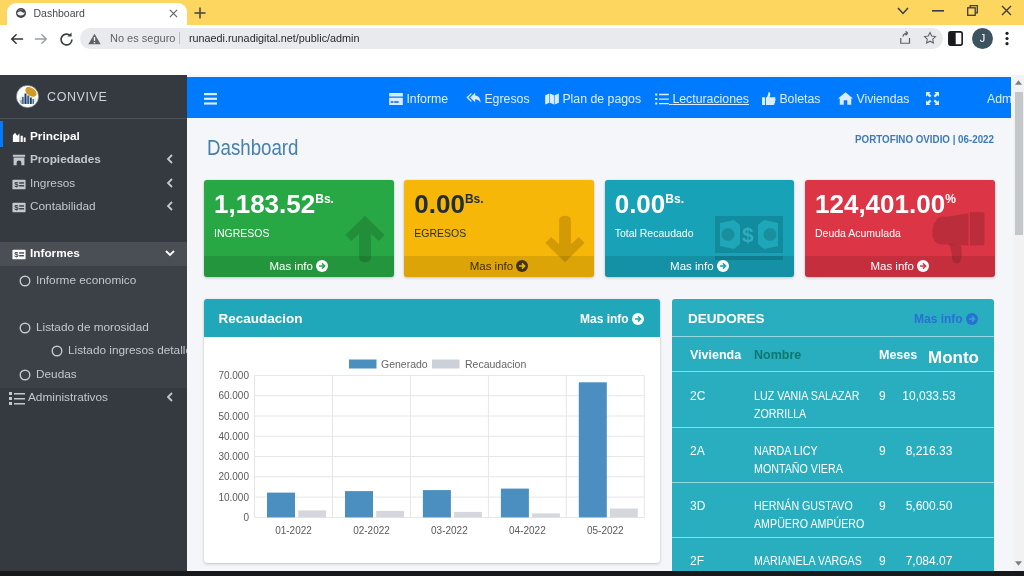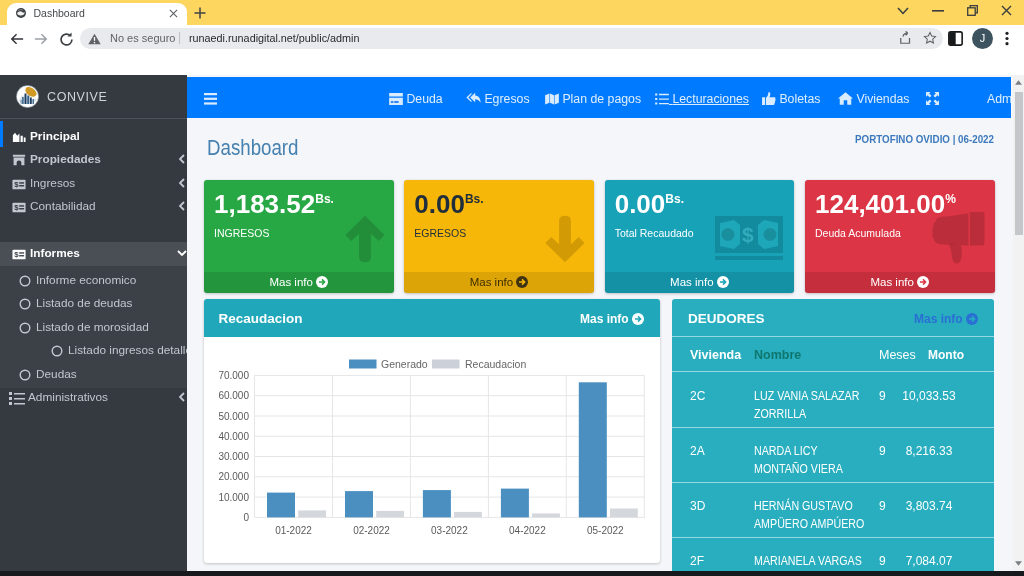--- a/index.html
+++ b/index.html
@@ -18,31 +18,31 @@
   
   #app{left:0;top:75px;width:1024px;height:496px;background:#f4f6f9;overflow:hidden;}
   #sidebar{left:0;top:0;width:187px;height:496px;background:#343a40;}
   #navbar{left:187px;top:1.5px;width:824px;height:42px;background:#007bff;}
   #content{left:187px;top:43px;width:826px;height:453px;background:#f4f6f9;}
   #taskstrip{left:0;top:571px;width:1024px;height:5px;background:#17191c;}
   
   #sbtrack{left:1013px;top:0px;width:11px;height:496px;background:#f2f2f2;}
   #sbthumb{left:1.5px;top:17px;width:8px;height:143px;background:#c4c7ca;}
   
-  .sit{position:absolute;left:0;width:187px;height:23.6px;color:#c2c7d0;font-size:11.8px;line-height:23.6px;padding-left:12px;}
+  .sit{position:absolute;left:0;width:187px;height:23.6px;color:#c2c7d0;font-size:11.8px;line-height:23.6px;}
   .sit .txt{position:absolute;left:30px;top:0;}
   .sit .ico{position:absolute;left:12px;top:5px;width:14px;height:14px;}
   .sit .chev{position:absolute;right:11px;top:5px;width:12px;height:12px;}
   .sub .txt{left:36px;}
   .sub .ico{left:21px;}
   
   .nit{position:absolute;top:3px;height:42px;line-height:42px;color:rgba(255,255,255,.87);font-size:12.3px;}
   .nit svg{vertical-align:-2px;}
   
-  .sbox{position:absolute;top:105px;width:189.5px;height:113px;border-radius:3px;
+  .sbox{position:absolute;top:105px;width:189.5px;height:97px;border-radius:3px;
      box-shadow:0 0 1px rgba(0,0,0,.125),0 1px 3px rgba(0,0,0,.2);color:#fff;}
   .sbox .num{position:absolute;left:10px;top:4.5px;font-size:26px;font-weight:bold;line-height:28px;}
   .sbox .num sup{font-size:12px;vertical-align:super;}
   .sbox .lab{position:absolute;left:10px;top:46.5px;font-size:10.5px;}
   .sbox .foot{position:absolute;left:0;bottom:0;width:100%;height:21px;background:rgba(0,0,0,.1);
      text-align:center;font-size:11.5px;line-height:21px;border-radius:0 0 3px 3px;}
   .sbox .bicon{position:absolute;opacity:1;}
   
   .cardhead{position:absolute;font-weight:bold;color:#fff;font-size:13.5px;}
   .drow{left:672px;width:322px;color:#fff;font-size:12px;line-height:18.3px;}
@@ -206,26 +206,20 @@
       <svg class="chev" viewBox="0 0 12 12">
           <path d="M2 4 L6 8 L10 4" fill="none" stroke="#fff" stroke-width="1.8"></path>
         </svg>
     </div>
     <div class="sit sub" style="top:193.5px;">
       <svg class="ico" style="left:19px;width:12px;height:12px;top:6px;" viewBox="0 0 12 12">
           <circle cx="6" cy="6" r="4.8" fill="none" stroke="#c2c7d0" stroke-width="1.4"></circle>
         </svg>
       <span class="txt">Informe economico</span>
     </div>
-    <div class="sit sub" style="top:217px;">
-      <svg class="ico" style="left:19px;width:12px;height:12px;top:6px;" viewBox="0 0 12 12">
-          <circle cx="6" cy="6" r="4.8" fill="none" stroke="#c2c7d0" stroke-width="1.4"></circle>
-        </svg>
-      <span class="txt">Listado de deudas</span>
-    </div>
     <div class="sit sub" style="top:240.5px;">
       <svg class="ico" style="left:19px;width:12px;height:12px;top:6px;" viewBox="0 0 12 12">
           <circle cx="6" cy="6" r="4.8" fill="none" stroke="#c2c7d0" stroke-width="1.4"></circle>
         </svg>
       <span class="txt">Listado de morosidad</span>
     </div>
     <div class="sit sub" style="top:264px;margin-left:32px;">
       <svg class="ico" style="left:19px;width:12px;height:12px;top:6px;" viewBox="0 0 12 12">
           <circle cx="6" cy="6" r="4.8" fill="none" stroke="#c2c7d0" stroke-width="1.4"></circle>
         </svg>
@@ -253,21 +247,21 @@
       <rect y="0" width="13" height="2.2" fill="rgba(255,255,255,.85)"></rect>
       <rect y="4.7" width="13" height="2.2" fill="rgba(255,255,255,.85)"></rect>
       <rect y="9.4" width="13" height="2.2" fill="rgba(255,255,255,.85)"></rect>
     </svg>
     <div class="nit" style="left:389px;">
       <svg width="14" height="12" viewBox="0 0 16 14">
           <path fill="rgba(255,255,255,.85)" d="M0 0 H16 V4 H0 Z M0 5.5 H16 V14 H0 Z"></path>
           <rect x="2" y="9.5" width="3" height="2" fill="#1479f1"></rect>
           <rect x="6" y="9.5" width="5" height="2" fill="#1479f1"></rect>
         </svg>
-      <span> Deuda</span>
+      <span> Informe</span>
     </div>
     <div class="nit" style="left:466px;">
       <svg width="15" height="13" viewBox="0 0 18 14">
         <path fill="rgba(255,255,255,.85)" d="M11 0 V3.5 C16 4 17.5 8 17.5 12 C15.5 9 13.5 8 11 8 V11.5 L5 5.7 Z"></path>
         <path fill="rgba(255,255,255,.85)" d="M6.5 0 V2.2 L2.8 5.7 L6.5 9.3 V11.5 L0.5 5.7 Z"></path>
       </svg>
       <span> Egresos</span>
     </div>
     <div class="nit" style="left:545px;text-align:right;">
       <svg width="14" height="12" viewBox="0 0 16 14">
@@ -427,22 +421,22 @@
 
     <div class="abs" id="deud" style="left:672px;top:224px;width:322px;height:272px;background:#28aebf;border-radius:3px 3px 0 0;"></div>
     <div class="cardhead" style="left:688px;top:236px;">DEUDORES</div>
     <div class="abs" style="left:770px;top:237px;width:208px;text-align:right;font-size:12px;font-weight:bold;color:#2a6fd4;">Mas info <svg width="12" height="12" viewBox="0 0 16 16" style="vertical-align:-2px">
           <circle cx="8" cy="8" r="8" fill="#2a6fd4"></circle>
           <path d="M4 8 H11 M8 4.5 L11.5 8 L8 11.5" stroke="#28aebf" stroke-width="2" fill="none"></path>
         </svg></div>
     <div class="abs" style="left:672px;top:261.2px;width:322px;height:1.2px;background:rgba(255,255,255,.5);"></div>
     <div class="abs" style="left:690px;top:273px;font-size:12.5px;font-weight:bold;color:#fff;text-align:right;">Vivienda</div>
     <div class="abs" style="left:754px;top:273px;font-size:12.5px;font-weight:bold;color:#0f766e;">Nombre</div>
-    <div class="abs" style="left:879px;top:273px;font-size:12.5px;font-weight:normal;color:#fff;">Meses</div>
-    <div class="abs" style="left:928px;top:273px;font-size:12px;font-weight:bold;color:#fff;">Monto</div>
+    <div class="abs" style="left:879px;top:273px;font-size:12.5px;font-weight:bold;color:#fff;">Meses</div>
+    <div class="abs" style="left:928px;top:273px;font-size:17px;font-weight:bold;color:#fff;">Monto</div>
     <div class="abs" style="left:672px;top:296.2px;width:322px;height:1.2px;background:rgba(255,255,255,.5);"></div>
     <div class="abs" style="left:672px;top:351.7px;width:322px;height:1.2px;background:rgba(255,255,255,.5);"></div>
     <div class="abs" style="left:672px;top:406.7px;width:322px;height:1.2px;background:rgba(255,255,255,.5);"></div>
     <div class="abs" style="left:672px;top:461.7px;width:322px;height:1.2px;background:rgba(255,255,255,.5);"></div>
 
     <div class="abs drow" style="top:311.5px;">
       <span class="c1">2C</span>
         <span class="c2">LUZ VANIA SALAZAR<br>ZORRILLA</span>
         <span class="c3">9</span>
         <span class="c4">10,033.53</span>
@@ -450,21 +444,21 @@
     <div class="abs drow" style="top:367px;">
       <span class="c1">2A</span>
         <span class="c2">NARDA LICY<br>MONTAÑO VIERA</span>
         <span class="c3">9</span>
         <span class="c4">8,216.33</span>
     </div>
     <div class="abs drow" style="top:422px;">
       <span class="c1">3D</span>
         <span class="c2">HERNÁN GUSTAVO<br>AMPÜERO AMPÚERO</span>
         <span class="c3">9</span>
-        <span class="c4">3,803.74</span>
+        <span class="c4">5,600.50</span>
     </div>
     <div class="abs drow" style="top:477px;">
       <span class="c1">2F</span>
         <span class="c2">MARIANELA VARGAS<br>SALAZAR</span>
         <span class="c3">9</span>
         <span class="c4">7,084.07</span>
     </div>
     <div class="abs" id="sbtrack">
         <div class="abs" id="sbthumb"></div>
       <svg class="abs" style="left:2px;top:5px" width="7" height="5" viewBox="0 0 8 5">

